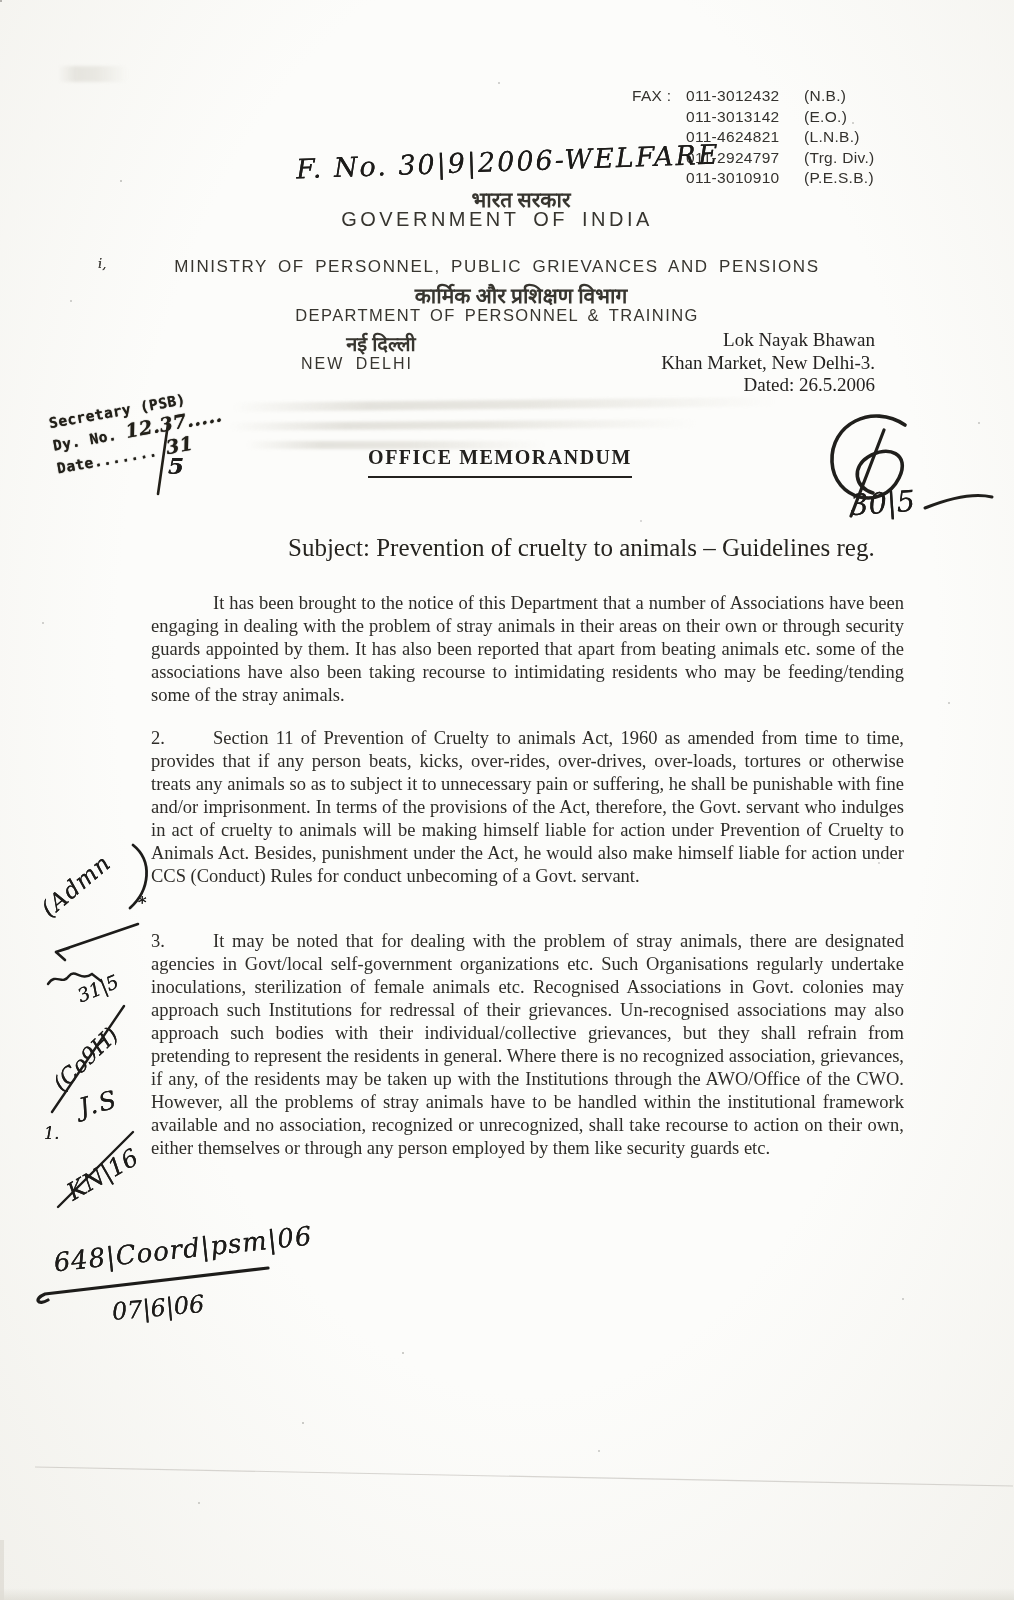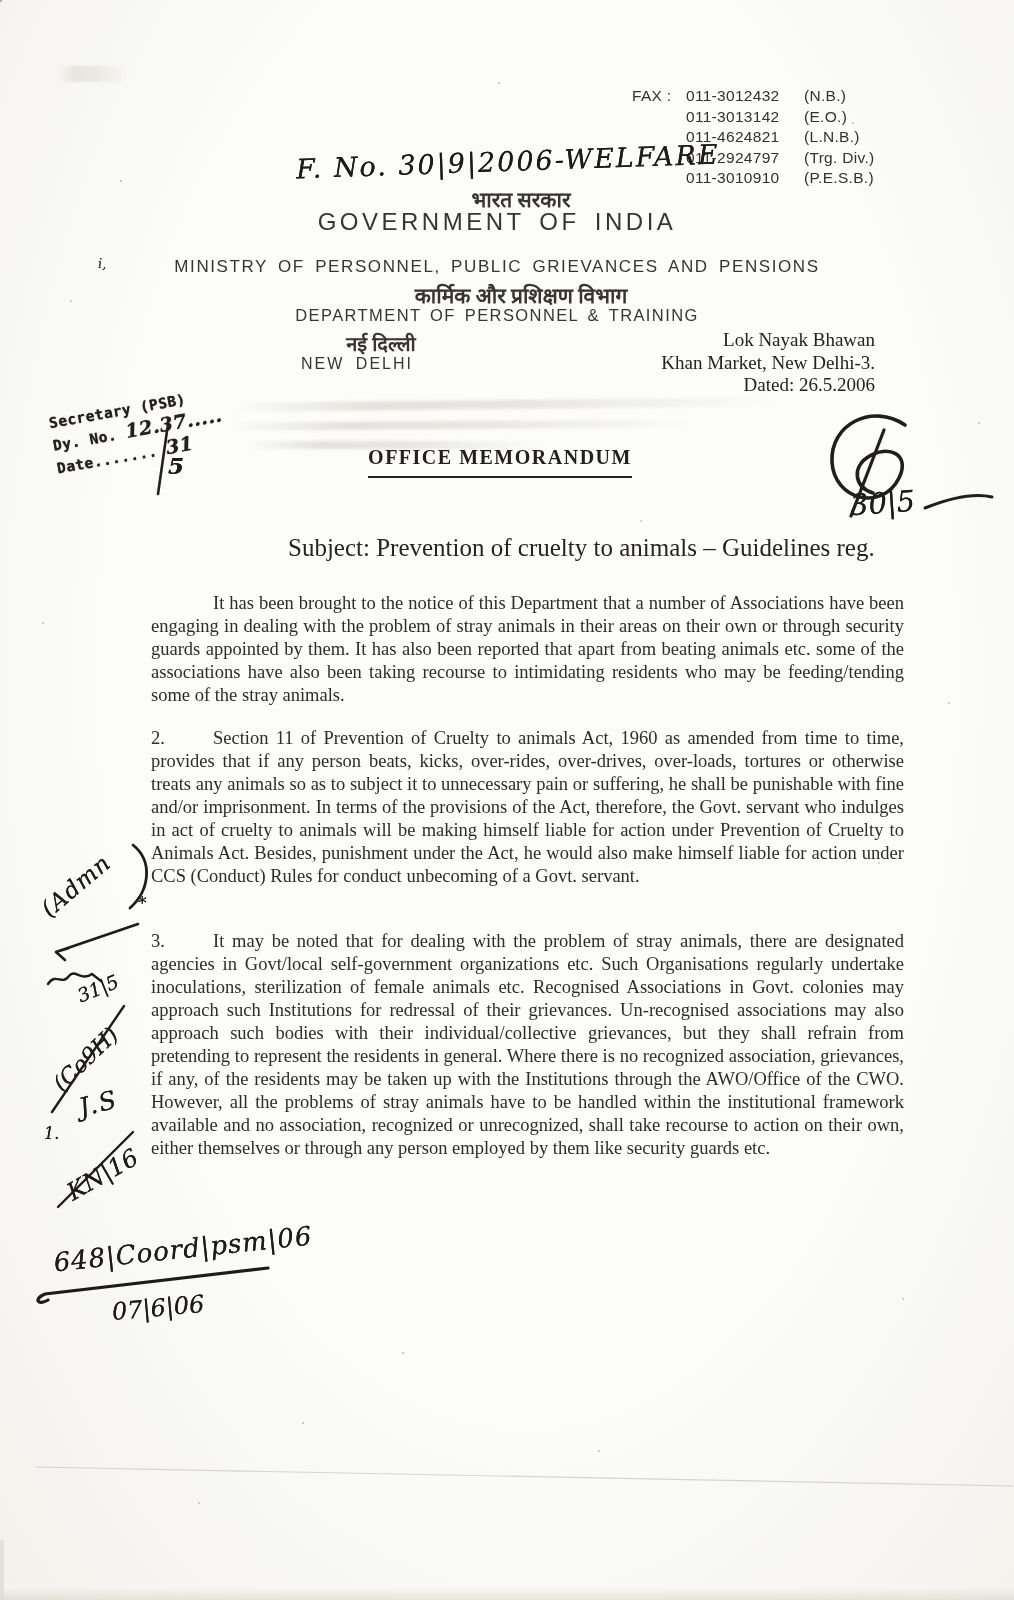--- a/index.html
+++ b/index.html
@@ -27,21 +27,21 @@
     font-family:"DejaVu Serif", serif; font-style:italic;
     color:#1d1c1a; text-shadow:0 0 .5px #1d1c1a;
     white-space:nowrap; position:absolute;
   }
   .file-no { left:296px; top:146px; font-size:27px; letter-spacing:2px; transform:rotate(-2deg); }
   
   .lh { position:absolute; left:0; width:994px; text-align:center; white-space:nowrap; color:#37352f; }
   .lh-hindi { font-size:21px; font-weight:bold; font-family:"Liberation Serif", serif;padding-left:24px; }
   .lh-sans  { font-family:"Liberation Sans", sans-serif; }
   .l-govt-hi { top:185px; }
-  .l-govt-en { top:208px; font-size:24px; letter-spacing:3.5px; word-spacing:5px; }
+  .l-govt-en { top:208px; font-size:20px; letter-spacing:3.5px; word-spacing:5px; }
   .l-min-hi  { top:231px; }
   .l-min-en  { top:257px; font-size:17px; letter-spacing:1.6px; word-spacing:4px; }
   .l-dep-hi  { top:281px; }
   .l-dep-en  { top:306px; font-size:16.5px; letter-spacing:1.4px; word-spacing:3px; }
   .l-city-hi { top:330px; left:-140px; font-size:20px; }
   .l-city-en { top:355px; left:-140px; font-size:16px; letter-spacing:2px; word-spacing:5px; }
   
   .addr {
     position:absolute; right:139px; top:329px; text-align:right;
     font-size:19px; line-height:22.5px; color:#242220; white-space:nowrap;

